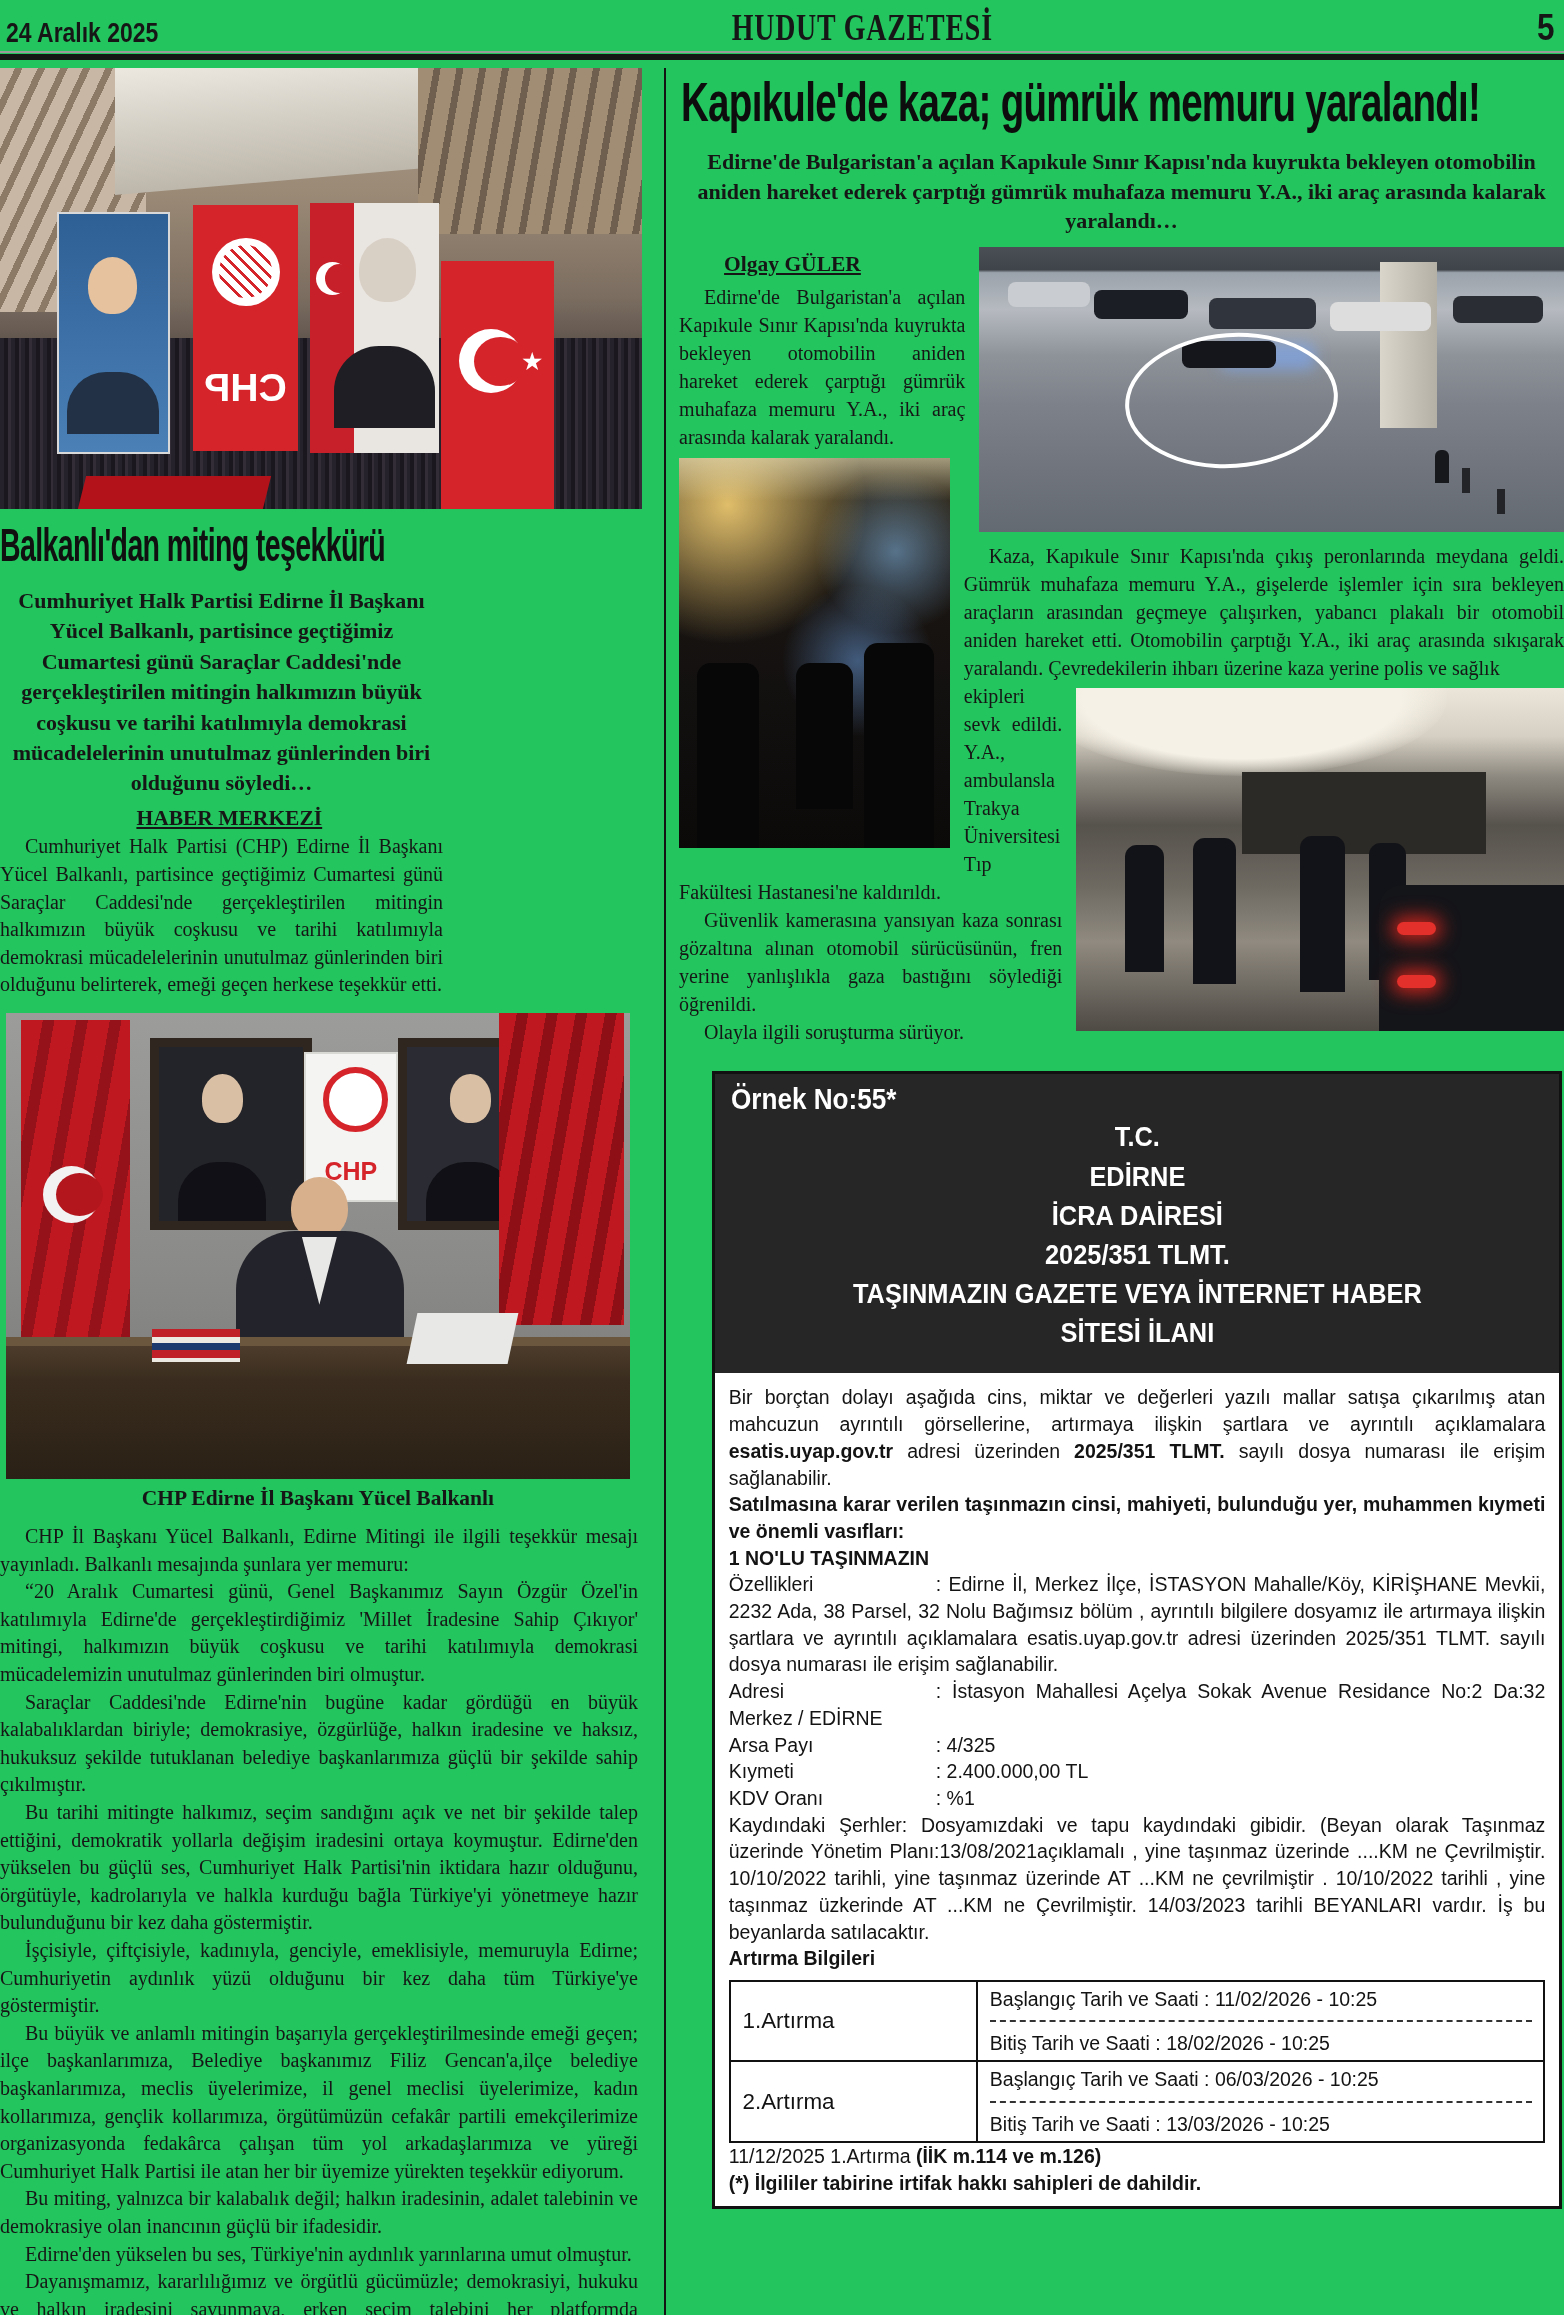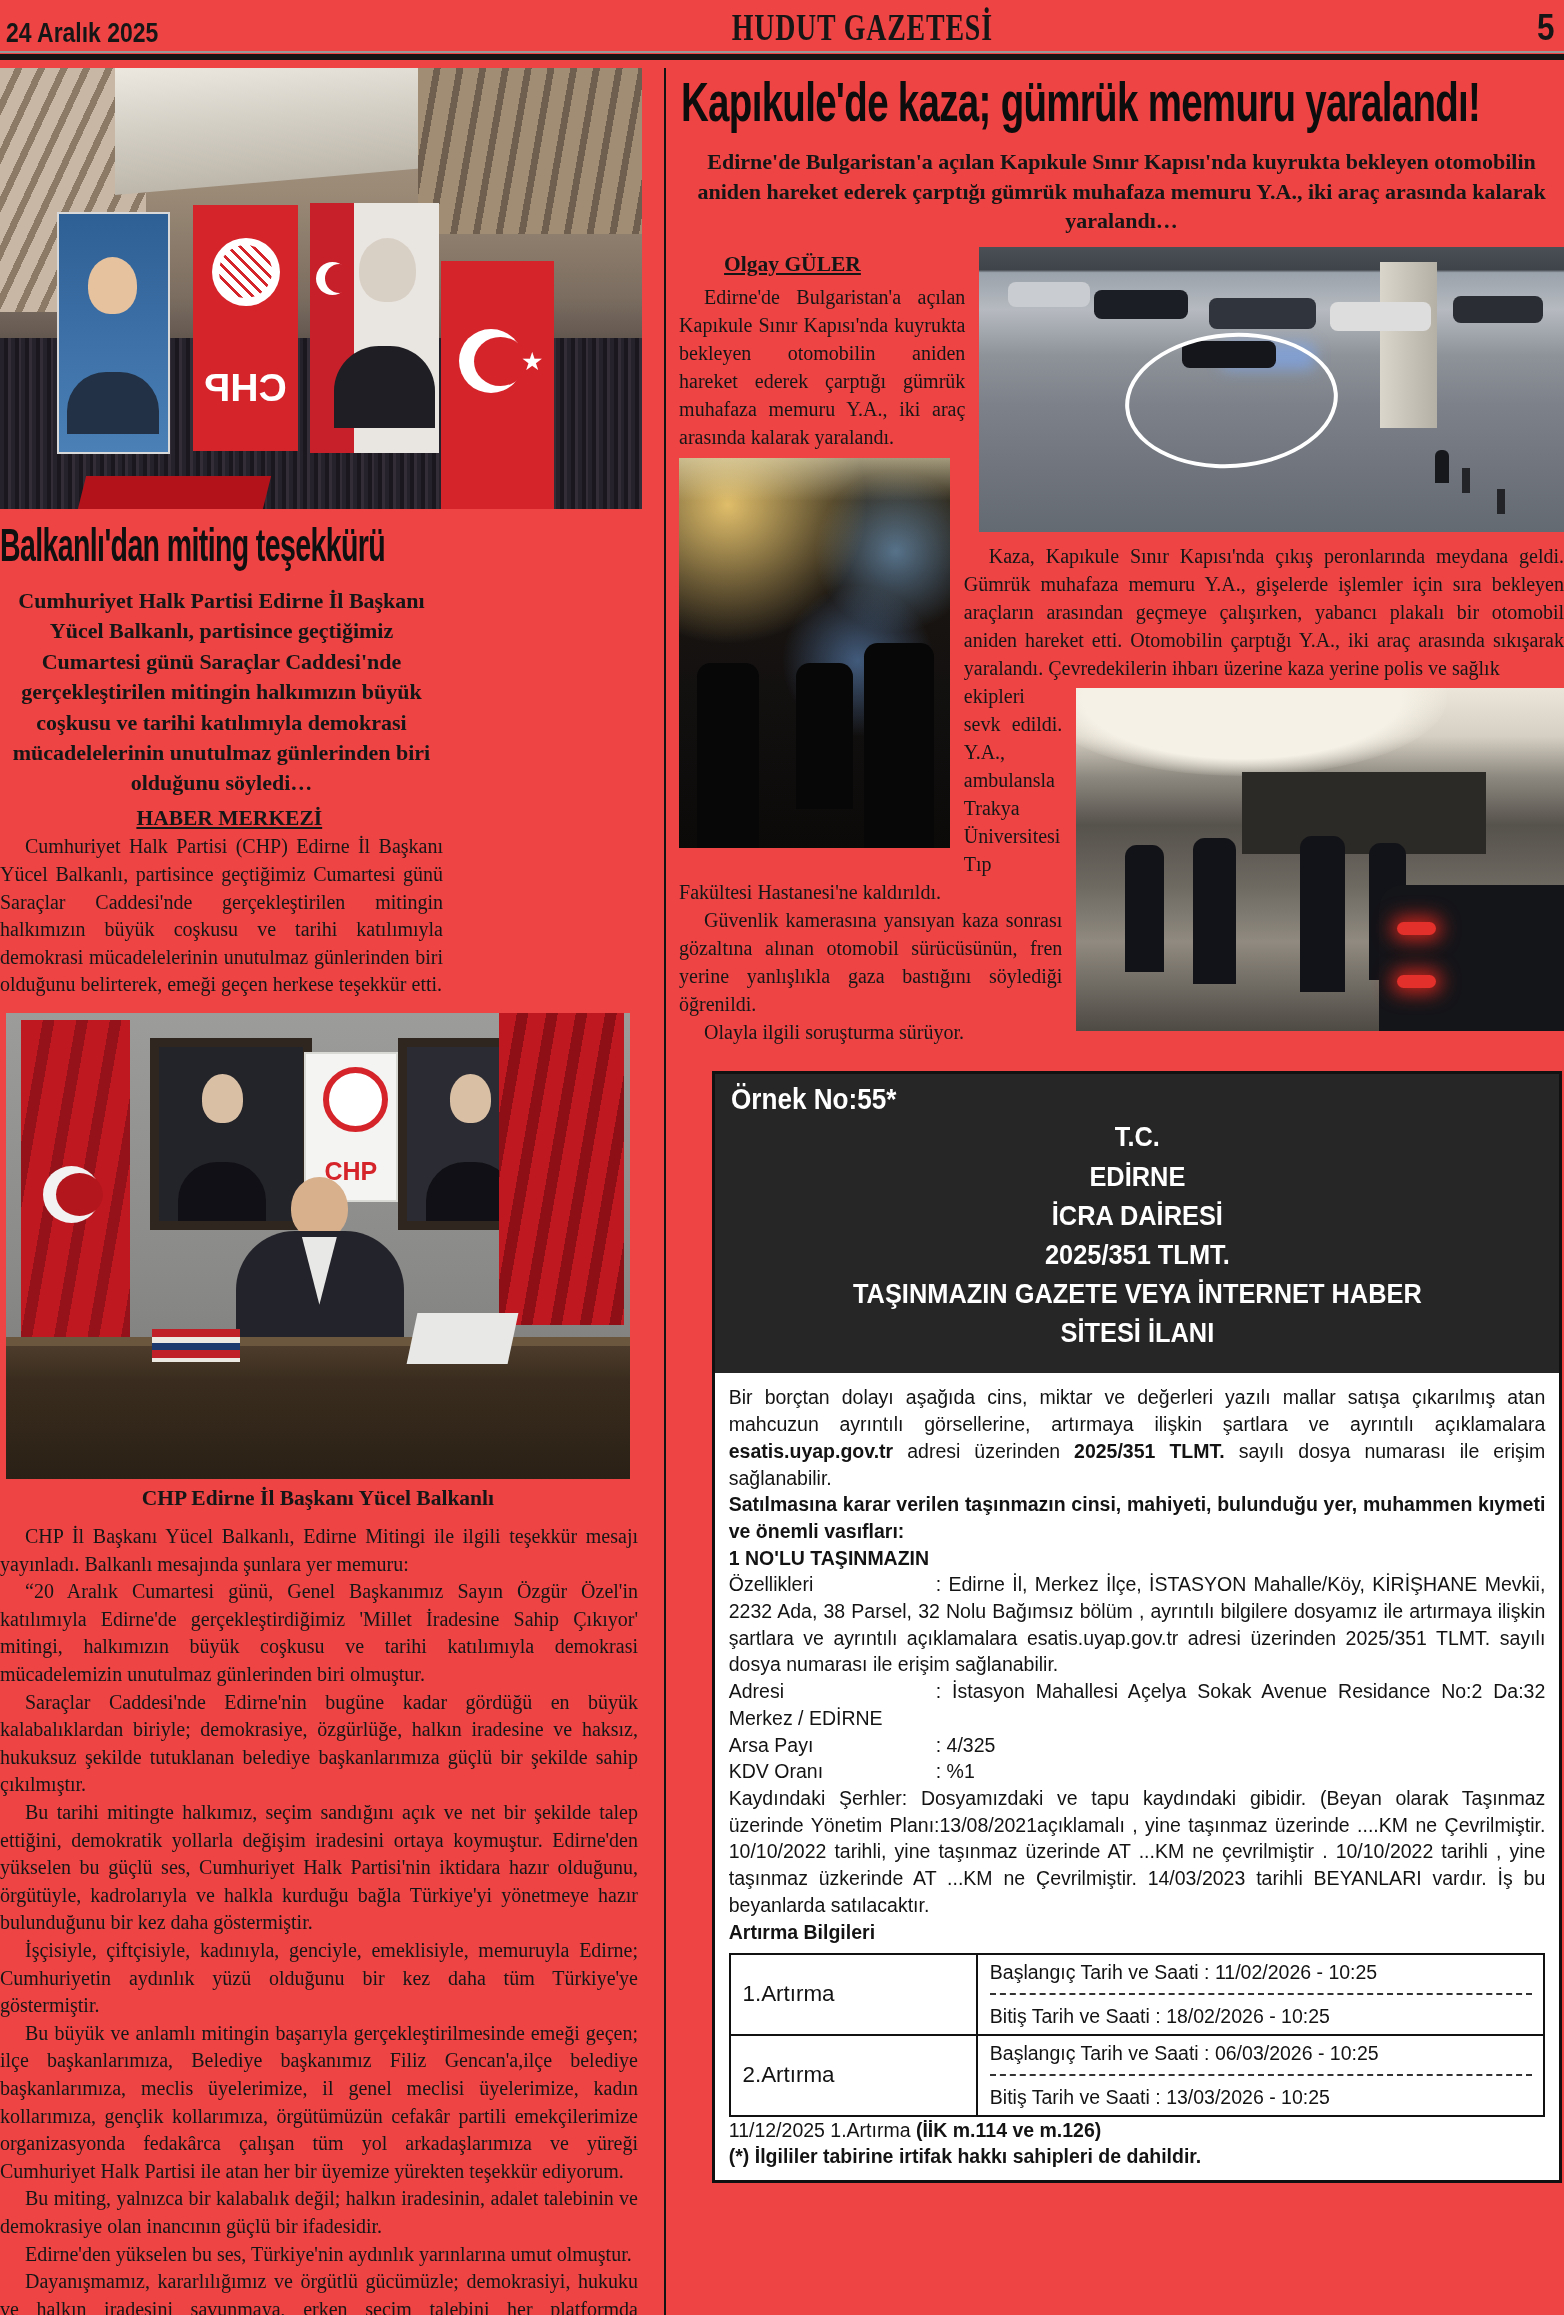--- a/index.html
+++ b/index.html
@@ -1,16 +1,16 @@
 <!DOCTYPE html>
 <html><head>
 <meta charset="utf-8">
 <style>
   html,body{margin:0;padding:0;background:#ffffff;}
-  .page{position:relative;width:1564px;height:2315px;overflow:hidden;background:#ef4444;
+  .page{position:relative;width:1564px;height:2315px;overflow:hidden;background:#22c55e;
         font-family:"Liberation Serif", serif;color:#161616;}
   
   .hdr{display:flex;justify-content:space-between;align-items:flex-end;height:45px;padding:3.9px 9.8px 0 5.9px;}
   .hdr-date{font-family:"Liberation Sans",sans-serif;font-weight:bold;font-size:28px;
             transform:scaleX(.82);transform-origin:left bottom;white-space:nowrap;}
   .hdr-mast{font-family:"Liberation Serif",serif;font-weight:bold;font-size:34px;letter-spacing:1px;
             transform:scale(.82,1.12);transform-origin:center bottom;white-space:nowrap;}
   .hdr-num{font-family:"Liberation Sans",sans-serif;font-weight:bold;font-size:37px;transform:scaleX(.85);transform-origin:right bottom;}
   .rule-thin{height:2px;background:#9a9a9a;margin-top:2px;}
   .rule-thick{height:5.9px;background:#141414;margin-top:1px;}
@@ -298,20 +298,21 @@
           <div class="icra-hline">SİTESİ İLANI</div>
         </div>
 
         <div class="icra-body">
           <p><span>Bir borçtan dolayı aşağıda cins, miktar ve değerleri yazılı mallar satışa çıkarılmış atan mahcuzun ayrıntılı görsellerine, artırmaya ilişkin şartlara ve ayrıntılı açıklamalara </span><span class="icra-b">esatis.uyap.gov.tr</span><span> adresi üzerinden </span><span class="icra-b">2025/351 TLMT.</span><span> sayılı dosya numarası ile erişim sağlanabilir.</span></p>
           <p class="icra-b">Satılmasına karar verilen taşınmazın cinsi, mahiyeti, bulunduğu yer, muhammen kıymeti ve önemli vasıfları:</p>
           <p class="icra-b">1 NO'LU TAŞINMAZIN</p>
           <p><span class="ib-lbl">Özellikleri</span><span>: Edirne İl, Merkez İlçe, İSTASYON Mahalle/Köy, KİRİŞHANE Mevkii, 2232 Ada, 38 Parsel, 32 Nolu Bağımsız bölüm , ayrıntılı bilgilere dosyamız ile artırmaya ilişkin şartlara ve ayrıntılı açıklamalara esatis.uyap.gov.tr adresi üzerinden 2025/351 TLMT. sayılı dosya numarası ile erişim sağlanabilir.</span></p>
           <p><span class="ib-lbl">Adresi</span><span>: İstasyon Mahallesi Açelya Sokak Avenue Residance No:2 Da:32 Merkez / EDİRNE</span></p>
           <p><span class="ib-lbl">Arsa Payı</span><span>: 4/325</span></p>
+          <p><span class="ib-lbl">Kıymeti</span><span>: 2.400.000,00 TL</span></p>
           <p><span class="ib-lbl">KDV Oranı</span><span>: %1</span></p>
           <p>Kaydındaki Şerhler: Dosyamızdaki ve tapu kaydındaki gibidir. (Beyan olarak Taşınmaz üzerinde Yönetim Planı:13/08/2021açıklamalı , yine taşınmaz üzerinde ....KM ne Çevrilmiştir. 10/10/2022 tarihli, yine taşınmaz üzerinde AT ...KM ne çevrilmiştir . 10/10/2022 tarihli , yine taşınmaz üzkerinde AT ...KM ne Çevrilmiştir. 14/03/2023 tarihli BEYANLARI vardır. İş bu beyanlarda satılacaktır.</p>
           <p class="icra-b">Artırma Bilgileri</p>
 
           <table class="icra-table">
             <tbody>
               <tr>
                 <td class="lab">1.Artırma</td>
                 <td>
                   <div>Başlangıç Tarih ve Saati : 11/02/2026 - 10:25</div>

